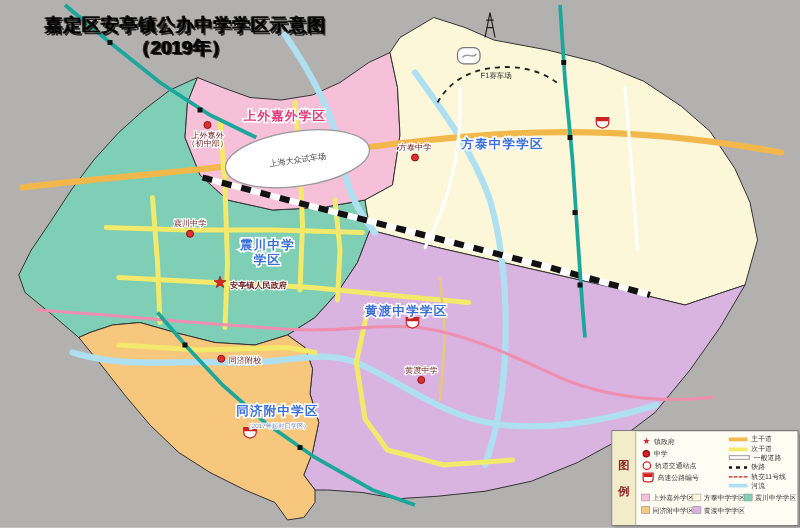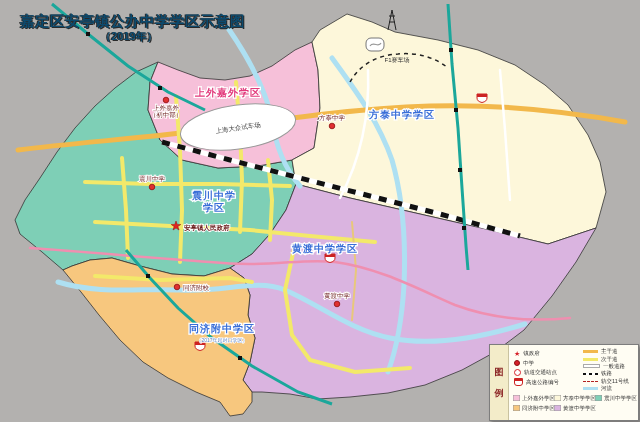--- a/index.html
+++ b/index.html
@@ -1,24 +1,24 @@
 <!DOCTYPE html>
 <html><head>
 <meta charset="utf-8">
 <style>
   html,body{margin:0;padding:0;}
   .stage{position:relative;width:640px;height:422px;background:#b3b1af;overflow:hidden;
          font-family:"Liberation Sans","DejaVu Sans",sans-serif;}
   .map-svg{position:absolute;left:0;top:0;}
   
-  .title{position:absolute;left:20px;top:12px;width:218px;text-align:center;
-         color:#0c4a6e;font-weight:bold;line-height:1.25;
+  .title{position:absolute;left:36px;top:12px;width:218px;text-align:center;
+         color:#000000;font-weight:bold;line-height:1.25;
          text-shadow:1px 1px 0 #2a2a2a, -1px 0 0 #2a2a2a;}
   .title .t1{font-size:14.5px;letter-spacing:0.5px;white-space:nowrap;}
-  .title .t2{font-size:11px;}
+  .title .t2{font-size:15px;}
   
   .legend{position:absolute;left:489px;top:344px;width:148px;height:75px;
           background:#fffdf3;border:1px solid #7d7d7d;box-shadow:2px 2px 3px rgba(0,0,0,.35);
           display:flex;}
   .legend-strip{width:18px;background:#f3ecc9;border-right:1px solid #c9c2a0;
                 display:flex;flex-direction:column;align-items:center;justify-content:center;gap:8px;
                 color:#8b2424;font-weight:bold;font-size:9px;}
   .legend-body{position:relative;flex:1;}
   .pt-col{position:absolute;left:5px;top:4px;}
   .pt-row{display:flex;align-items:center;height:9.5px;gap:3px;}

